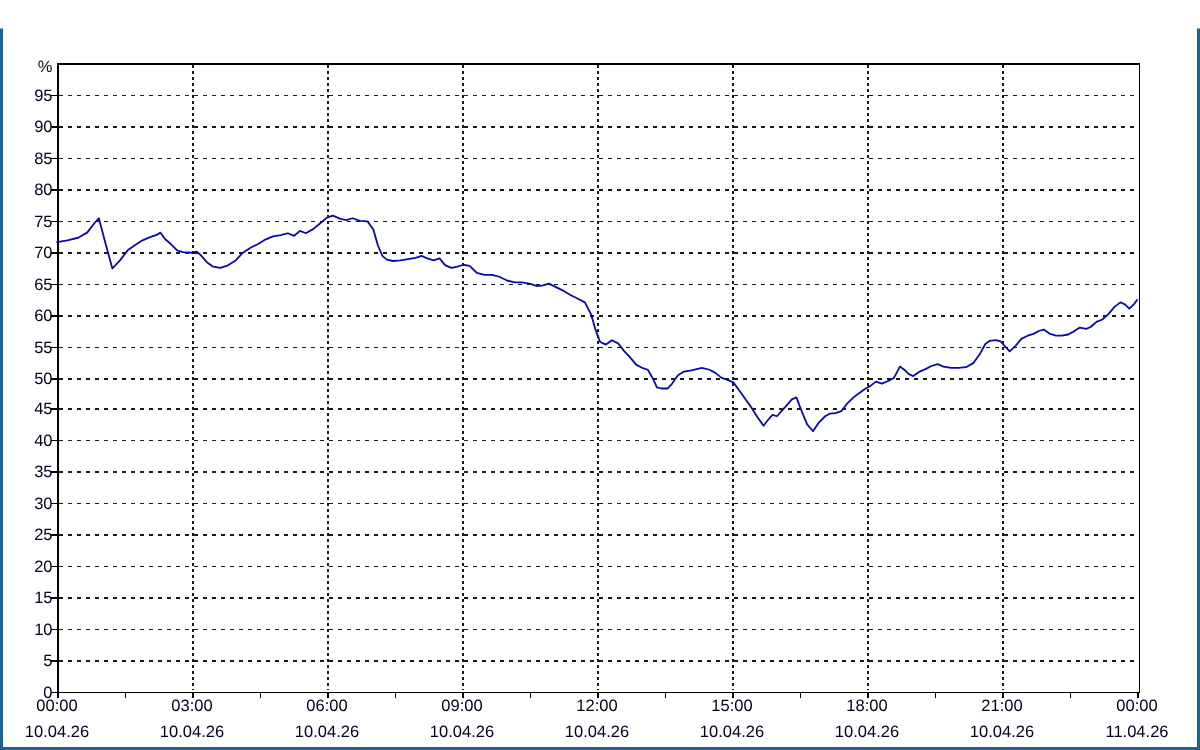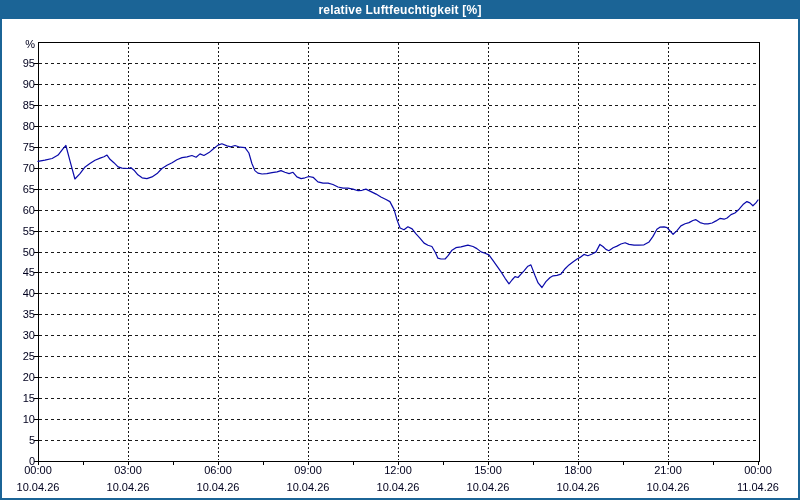--- a/index.html
+++ b/index.html
@@ -12,23 +12,20 @@
   .border-left{left:0;top:19px;width:2px;height:481px;}
   .border-right{right:0;top:19px;width:2px;height:481px;}
   .border-bottom{left:0;bottom:0;width:800px;height:2px;}
   svg#chart{position:absolute;left:0;top:0;}
   svg text{font-family:"Liberation Sans","DejaVu Sans",sans-serif;font-size:11px;fill:#00001e;}
 </style>
 </head>
 <body>
 
 <div class="window">
-  <div class="titlebar">
-    <span class="title">relative Luftfeuchtigkeit [%]</span>
-  </div>
   <svg id="chart" width="800" height="500" viewBox="0 0 800 500">
       <g shape-rendering="crispEdges" stroke="#1a1a1a" stroke-width="1">
         <line x1="39" x2="759" y1="440.5" y2="440.5" stroke-dasharray="3 3"></line>
         <line x1="39" x2="759" y1="419.5" y2="419.5" stroke-dasharray="3 3"></line>
         <line x1="39" x2="759" y1="398.5" y2="398.5" stroke-dasharray="3 3"></line>
         <line x1="39" x2="759" y1="377.5" y2="377.5" stroke-dasharray="3 3"></line>
         <line x1="39" x2="759" y1="356.5" y2="356.5" stroke-dasharray="3 3"></line>
         <line x1="39" x2="759" y1="335.5" y2="335.5" stroke-dasharray="3 3"></line>
         <line x1="39" x2="759" y1="314.5" y2="314.5" stroke-dasharray="3 3"></line>
         <line x1="39" x2="759" y1="293.5" y2="293.5" stroke-dasharray="3 3"></line>

